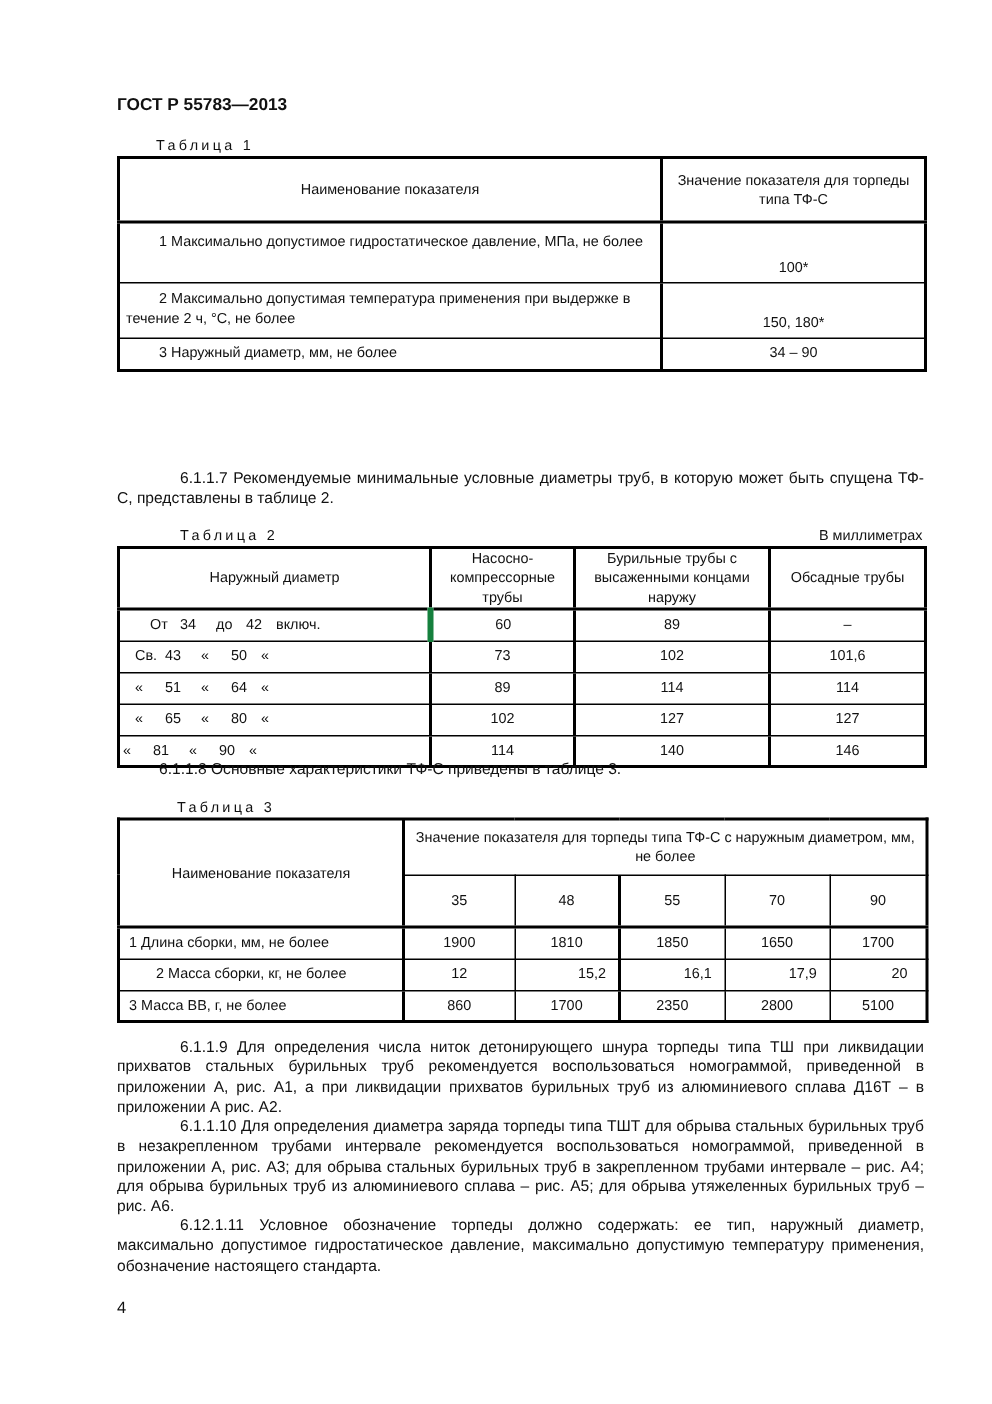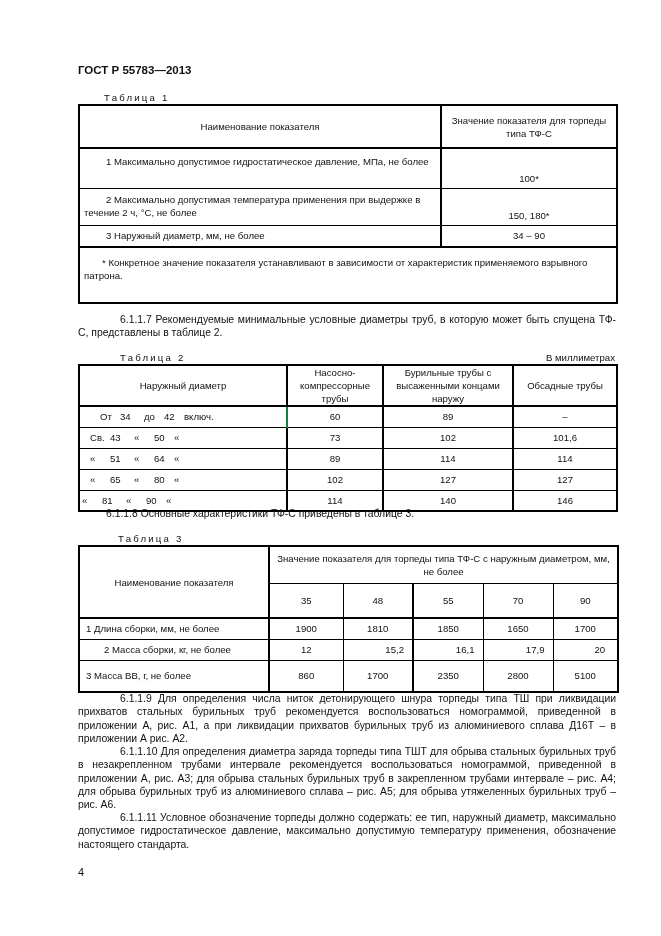--- a/index.html
+++ b/index.html
@@ -41,23 +41,20 @@
     <td class="center" style="vertical-align:bottom; padding-bottom:3px; border-left:2px solid #000;">100*</td>
   </tr>
   <tr style="height:37px;">
     <td style="text-indent:22px; vertical-align:top; padding-top:4px;">2 Максимально допустимая температура применения при выдержке в течение 2 ч, °С, не более</td>
     <td class="center" style="vertical-align:bottom; padding-bottom:3px; border-left:2px solid #000;">150, 180*</td>
   </tr>
   <tr style="height:22px;">
     <td style="text-indent:22px;">3 Наружный диаметр, мм, не более</td>
     <td class="center" style="border-left:2px solid #000;">34 – 90</td>
   </tr>
-  <tr style="height:56px;">
-    <td colspan="2" style="text-indent:18px; vertical-align:top; padding-top:8px; border-top:2px solid #000;">* Конкретное значение показателя устанавливают в зависимости от характеристик применяемого взрывного патрона.</td>
-  </tr>
 </tbody>
   </table>
 
 <div class="abs para indent" style="left:78px; top:313px; width:538px;">6.1.1.7 Рекомендуемые минимальные условные диаметры труб, в которую может быть спущена ТФ-С, представлены в таблице 2.</div>
 
 <div class="abs caption" style="left:120px; top:352px;">Таблица 2</div>
 <div class="abs units" style="right:46px; top:352px;">В миллиметрах</div>
 <table class="outer" style="left:78px; top:364px; width:538px;">
   <colgroup>
       <col style="width:208px">
@@ -69,21 +66,21 @@
       <tr style="height:35px;">
     <td class="center thick-b">Наружный диаметр</td>
     <td class="center thick-b" style="border-left:2px solid #000;">Насосно-компрессорные трубы</td>
     <td class="center thick-b" style="border-left:2px solid #000;">Бурильные трубы с высаженными концами наружу</td>
     <td class="center thick-b" style="border-left:2px solid #000;">Обсадные трубы</td>
   </tr>
   <tr style="height:21px;">
     <td class="diam-cell" style="padding-left:20px;margin-top:16px;">
       <span style="width:20px">От</span><span style="width:24px">34</span><span style="width:20px">до</span><span style="width:20px">42</span><span>включ.</span>
     </td>
-    <td class="center" style="border-left:2px solid #15803d;">60</td>
+    <td class="center" style="border-left:4px solid #15803d;">60</td>
     <td class="center" style="border-left:2px solid #000;">89</td>
     <td class="center" style="border-left:2px solid #000;">–</td>
   </tr>
   <tr style="height:21px;">
     <td class="diam-cell" style="padding-left:10px;">
       <span style="width:20px">Св.</span><span style="width:24px">43</span><span style="width:20px">«</span><span style="width:20px">50</span><span>«</span>
     </td>
     <td class="center" style="border-left:2px solid #000;">73</td>
     <td class="center" style="border-left:2px solid #000;">102</td>
     <td class="center" style="border-left:2px solid #000;">101,6</td>
@@ -148,28 +145,28 @@
     <td class="center">1700</td>
   </tr>
   <tr style="height:21px;">
     <td style="padding-left:24px;">2 Масса сборки, кг, не более</td>
     <td class="center" style="border-left:2px solid #000;">12</td>
     <td class="right" style="padding-right:8px;">15,2</td>
     <td class="right" style="padding-right:8px; border-left:2px solid #000;">16,1</td>
     <td class="right" style="padding-right:8px;">17,9</td>
     <td class="right" style="padding-right:12px;margin-left:24px;">20</td>
   </tr>
-  <tr style="height:32px;">
+  <tr style="height:21px;">
     <td style="padding-left:6px;">3 Масса ВВ, г, не более</td>
     <td class="center" style="border-left:2px solid #000;">860</td>
     <td class="center">1700</td>
     <td class="center" style="border-left:2px solid #000;">2350</td>
     <td class="center">2800</td>
     <td class="center">5100</td>
   </tr>
 </tbody>
   </table>
 
 <div class="abs para indent" style="left:78px; top:692px; width:538px;">6.1.1.9 Для определения числа ниток детонирующего шнура торпеды типа ТШ при ликвидации прихватов стальных бурильных труб рекомендуется воспользоваться номограммой, приведенной в приложении А, рис. А1, а при ликвидации прихватов бурильных труб из алюминиевого сплава Д16Т – в приложении А рис. А2.</div>
 <div class="abs para indent" style="left:78px; top:745px; width:538px;">6.1.1.10 Для определения диаметра заряда торпеды типа ТШТ для обрыва стальных бурильных труб в незакрепленном трубами интервале рекомендуется воспользоваться номограммой, приведенной в приложении А, рис. А3; для обрыва стальных бурильных труб в закрепленном трубами интервале – рис. А4; для обрыва бурильных труб из алюминиевого сплава – рис. А5; для обрыва утяжеленных бурильных труб – рис. А6.</div>
-<div class="abs para indent" style="left:78px; top:811px; width:538px;">6.1.1.11 Условное обозначение торпеды должно содержать: ее тип, наружный диаметр, максимально допустимое гидростатическое давление, максимально допустимую температуру применения, обозначение настоящего стандарта.</div>
+<div class="abs para indent" style="left:78px; top:811px; width:538px;">6.12.1.11 Условное обозначение торпеды должно содержать: ее тип, наружный диаметр, максимально допустимое гидростатическое давление, максимально допустимую температуру применения, обозначение настоящего стандарта.</div>
 
 <div class="abs page-num">4</div>
 
 </body></html>

